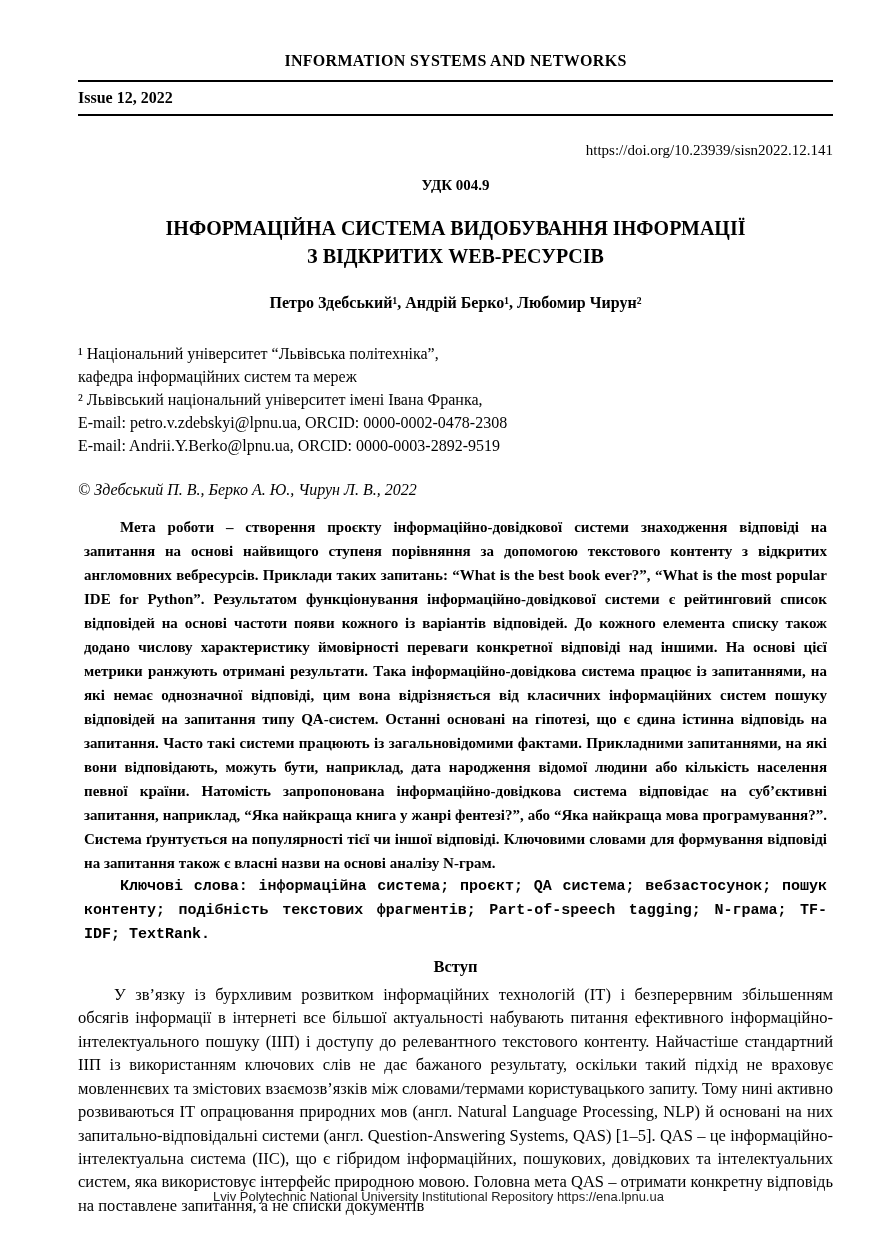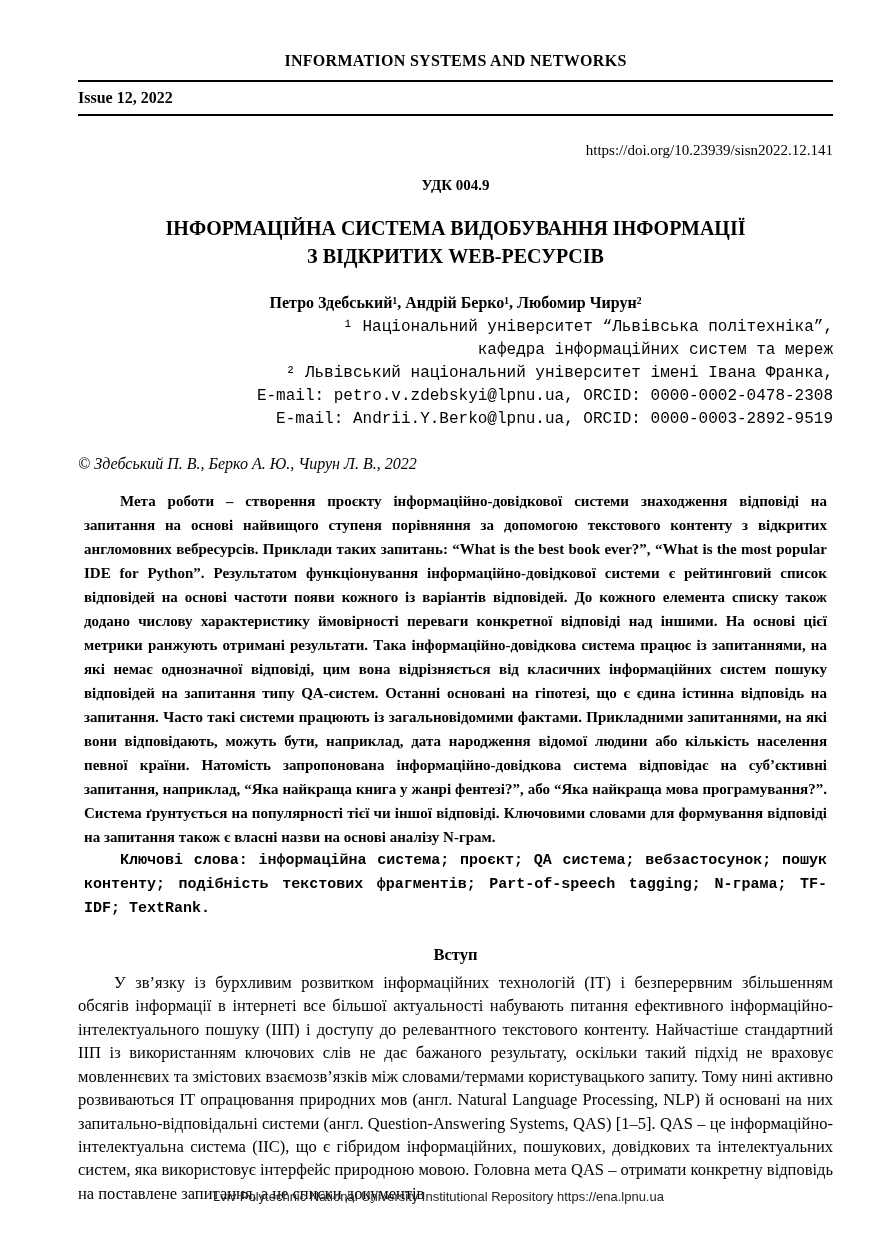--- a/index.html
+++ b/index.html
@@ -54,25 +54,24 @@
     line-height: 1.4;
     margin-top: 20px;
   }
   .authors-line {
     text-align: center;
     font-weight: bold;
     font-size: 16px;
     margin-top: 24px;
   }
   .affiliations {
-    text-align: right;
+    text-align: left;
     font-size: 16px;
     line-height: 23px;
-    margin-top: 4px;
-    font-family: Liberation Mono, monospace;
+    margin-top: 30px;
   }
   .copyright-line {
     font-style: italic;
     font-size: 16px;
     margin-top: 24px;
   }
   .abstract {
     font-weight: bold;
     font-size: 15px;
     line-height: 1.6;
@@ -87,21 +86,21 @@
     line-height: 1.6;
     text-align: justify;
     text-indent: 36px;
     padding: 0 6px;
     font-family: Liberation Mono, monospace;
   }
   .section-heading {
     text-align: center;
     font-weight: bold;
     font-size: 16.5px;
-    margin-top: 24px;
+    margin-top: 10px;
   }
   .intro-paragraph {
     font-size: 16.5px;
     line-height: 1.42;
     text-align: justify;
     text-indent: 36px;
     margin-top: 6px;
   }
   .page-footer {
     position: absolute;

